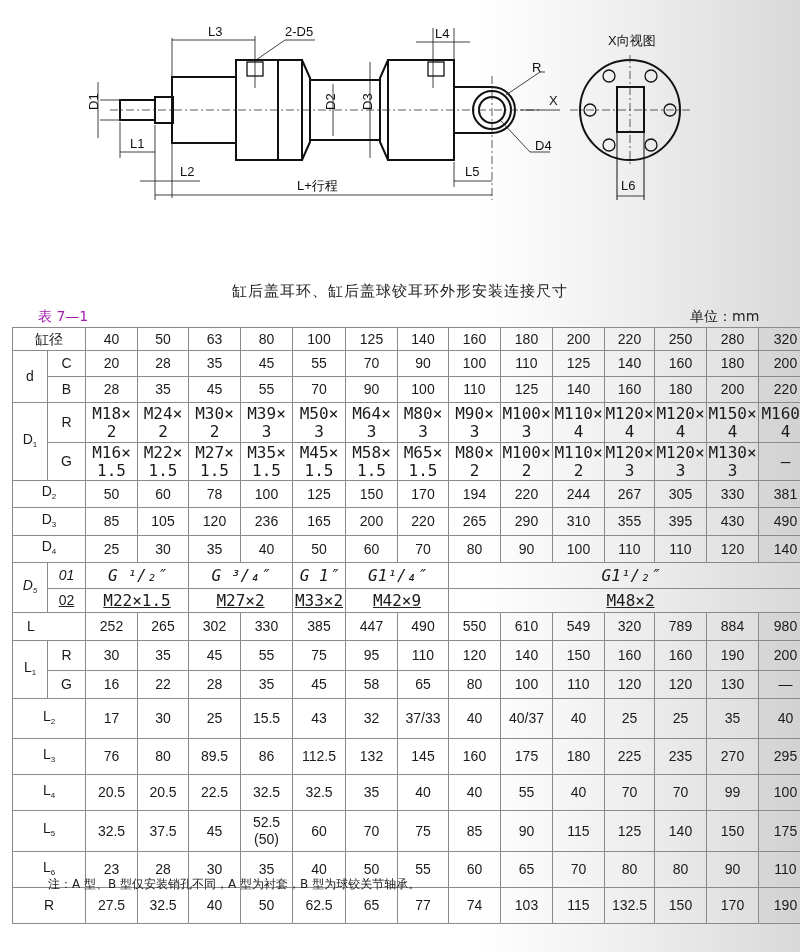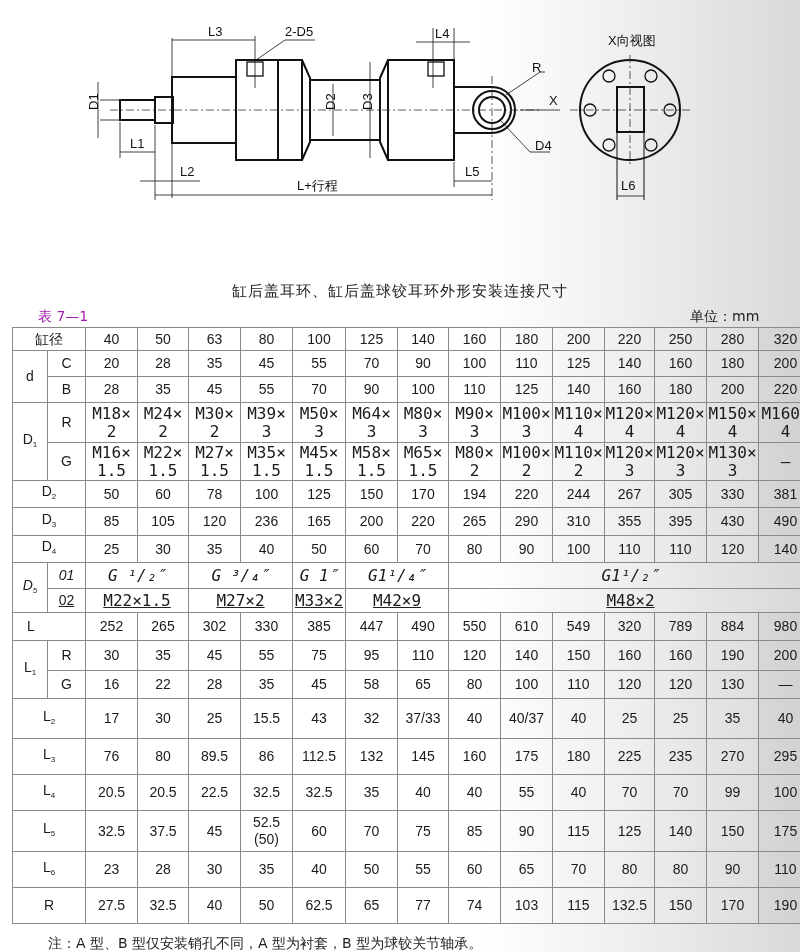--- a/index.html
+++ b/index.html
@@ -23,21 +23,21 @@
     table-layout:fixed; font-family:"Liberation Sans", sans-serif; font-size:14px;
   }
   table.spec td {
     border:1px solid #8a8a8a; text-align:center; vertical-align:middle;
     padding:0; line-height:17px; color:#1a1a1a;
   }
   table.spec td.mono { font-family:"DejaVu Sans Mono", monospace; font-size:16px; line-height:18px; }
   table.spec td.last { background:rgba(0,0,0,0.03); }
   sub { font-size:8px; vertical-align:-3px; }
   .note {
-    position:absolute; left:48px; top:935px; font-size:14px; color:#222;
+    position:absolute; left:48px; top:876px; font-size:12px; color:#222;
   }
 </style>
 </head>
 <body>
 
 <div class="drawing">
   <svg width="800" height="240" viewBox="0 0 800 240">
     <g stroke="#111" stroke-width="2" fill="none">
 
       <rect x="120" y="100" width="35" height="20"></rect>

